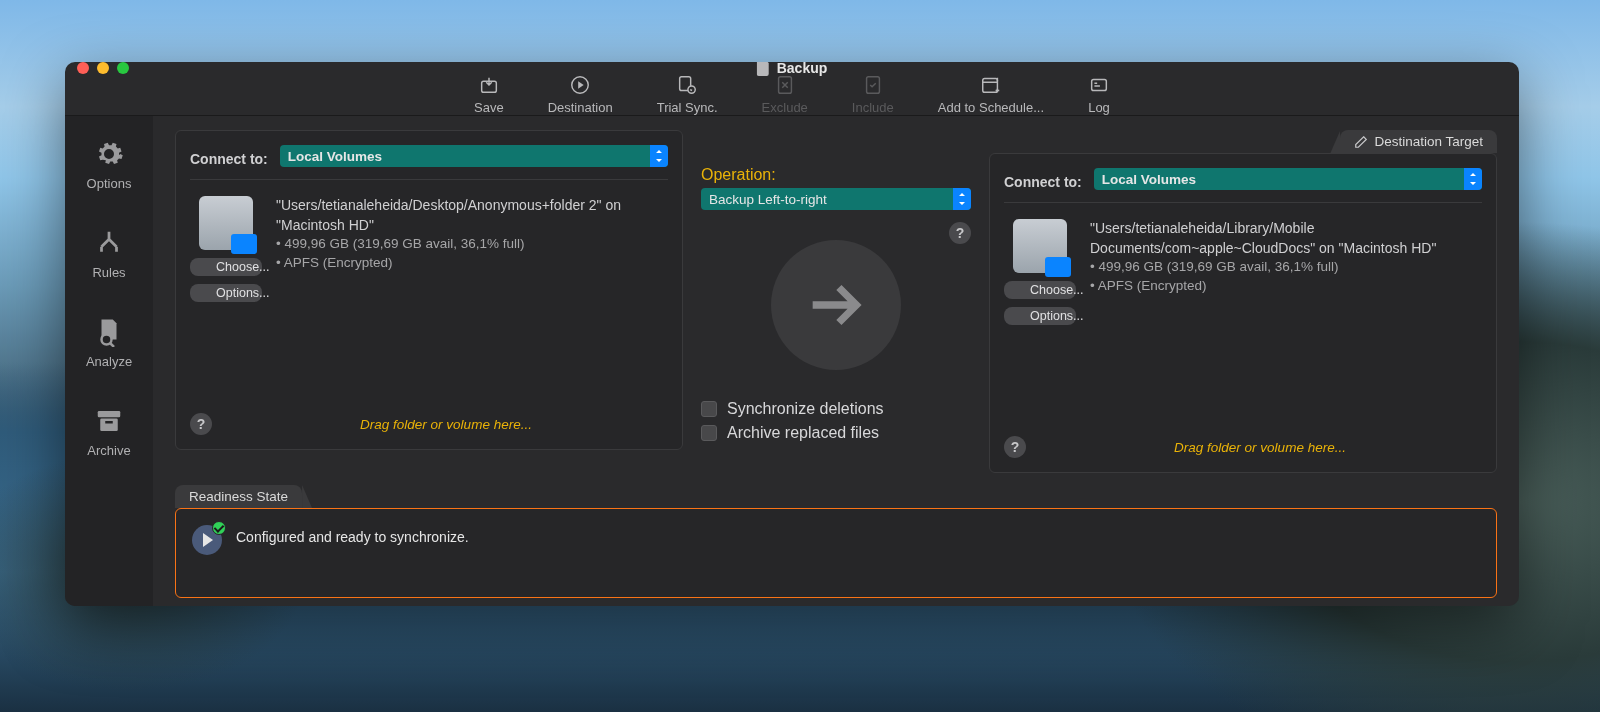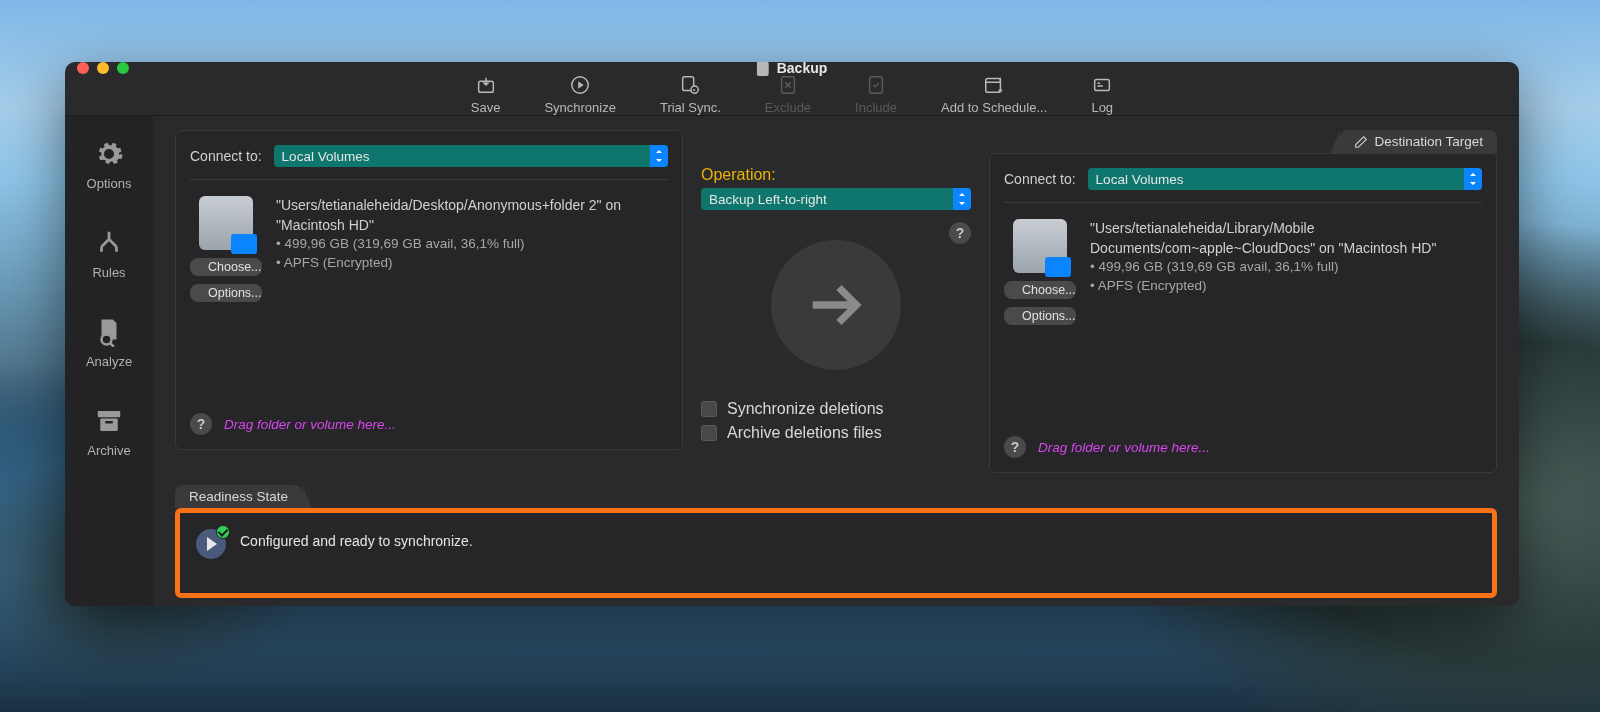--- a/index.html
+++ b/index.html
@@ -116,22 +116,22 @@
 .tab.right::after { left: -10px; right: auto; clip-path: polygon(100% 0, 100% 100%, 0 100%); }
 .panel-body {
   background: #262628;
   border: 1px solid #3A3A3C;
   border-radius: 6px;
   padding: 14px;
   min-height: 320px;
   display: flex; flex-direction: column;
 }
 .connect-row {
-  display: flex; align-items: center; gap: 12px; margin-bottom: 12px;
-  color: #D0D0D2; font-size: 14px;
+  display: flex; align-items: flex-end; gap: 12px; margin-bottom: 12px;
+  color: #D0D0D2; font-size: 14px; font-weight: bold;
 }
 .select {
   flex: 1;
   background: #0f766e;
   border-radius: 4px;
   height: 22px;
   display: flex; align-items: center;
   padding: 0 8px;
   color: #E6E6E6; font-size: 13.5px;
   position: relative;
@@ -147,36 +147,36 @@
   display: flex; gap: 14px; align-items: flex-start;
   border-top: 1px solid #3A3A3C;
   padding-top: 16px;
 }
 .left-col { width: 72px; display: flex; flex-direction: column; align-items: center; gap: 8px; }
 .drive-icon { width: 54px; height: 54px; position: relative; }
 .drive-body { position: absolute; inset: 0; background: linear-gradient(180deg,#C8CDD3,#9BA4AC); border-radius: 6px; }
 .drive-folder { position: absolute; right: -4px; bottom: -4px; width: 26px; height: 20px; background: #0A84FF; border-radius: 3px; }
 .mini-btn {
   background: #4A4A4D; color: #E0E0E2; border: none; border-radius: 8px;
-  font-size: 12.5px; padding: 2px 18px; cursor: pointer;
+  font-size: 12.5px; padding: 2px 26px; cursor: pointer;
   width: 72px; text-align: center;
 }
 .right-col { flex: 1; color: #D0D0D2; font-size: 14px; line-height: 1.4; }
 .right-col .meta { color: #A6A6A8; font-size: 13.5px; margin-top: 0; }
 .panel-footer {
   margin-top: auto;
   display: flex; align-items: center; gap: 12px;
 }
 .help {
   width: 22px; height: 22px; border-radius: 50%;
   background: #4A4A4D; color: #C8C8CA;
   display: flex; align-items: center; justify-content: center;
   font-size: 14px; font-weight: 600; cursor: pointer;
 }
-.drag-hint { flex: 1; text-align: left; color: #d946ef; font-size: 13.5px; font-style: italic; }
+.drag-hint { flex: 1; text-align: center; color: #eab308; font-size: 13.5px; font-style: italic; }
 .op-label { color: #eab308; font-size: 16px; margin-bottom: 4px; }
 .op-select-wrap { position: relative; }
 .op-help { position: absolute; right: 0; top: 34px; }
 .arrow-circle {
   width: 130px; height: 130px; border-radius: 50%;
   background: #3A3A3C;
   display: flex; align-items: center; justify-content: center;
   margin: 30px auto;
 }
 .arrow-circle svg { width: 70px; height: 70px; }
@@ -184,21 +184,21 @@
   display: flex; align-items: center; gap: 10px;
   color: #D8D8DA; font-size: 16px; margin-top: 6px;
 }
 .checkbox {
   width: 16px; height: 16px; border-radius: 3px;
   background: #48484A; border: 1px solid #5A5A5C;
   cursor: pointer;
 }
 .readiness-panel {
   background: #262628;
-  border: 5px solid #f97316;
+  border: 1px solid #f97316;
   border-radius: 6px;
   padding: 16px;
   min-height: 90px;
   display: flex; align-items: flex-start; gap: 14px;
 }
 .play-badge {
   width: 30px; height: 30px; border-radius: 50%;
   background: #4A5A7A; position: relative;
   display: flex; align-items: center; justify-content: center;
 }
@@ -254,21 +254,21 @@
         </span>
       <span>Save</span>
     </div>
     <div class="tb-item">
       <span class="tb-icon">
           <svg viewBox="0 0 24 24" width="22" height="22">
             <circle cx="12" cy="12" r="9" fill="none" stroke="#B8B8BA" stroke-width="1.6"></circle>
             <path d="M10 8l6 4-6 4z" fill="#B8B8BA"></path>
           </svg>
         </span>
-      <span>Synchronize</span>
+      <span>Destination</span>
     </div>
     <div class="tb-item">
       <span class="tb-icon">
           <svg viewBox="0 0 24 24" width="22" height="22" fill="none" stroke="#B8B8BA" stroke-width="1.6">
             <rect x="4" y="3" width="12" height="15" rx="2"></rect>
             <circle cx="17" cy="17" r="4" fill="#2A2A2C"></circle>
             <path d="M15.5 17l2 1" stroke="#B8B8BA"></path>
           </svg>
         </span>
       <span>Trial Sync.</span>
@@ -406,21 +406,21 @@
             <svg viewBox="0 0 24 24" fill="none" stroke="#8A8A8C" stroke-width="2.5">
                 <path d="M4 12h14m-5-6l6 6-6 6"></path>
               </svg>
           </div>
           <div class="check-row">
             <div class="checkbox"></div>
             <span>Synchronize deletions</span>
           </div>
           <div class="check-row">
             <div class="checkbox"></div>
-            <span>Archive deletions files</span>
+            <span>Archive replaced files</span>
           </div>
         </div>
 
         <div class="target-panel">
           <div class="tab-wrap">
             <div class="tab right right-tab">
               <svg class="edit-icon" viewBox="0 0 16 16" fill="none" stroke="#C8C8CA" stroke-width="1.4">
                   <path d="M11 2l3 3-9 9H2v-3z"></path>
                 </svg>
               <span>Destination Target</span>

